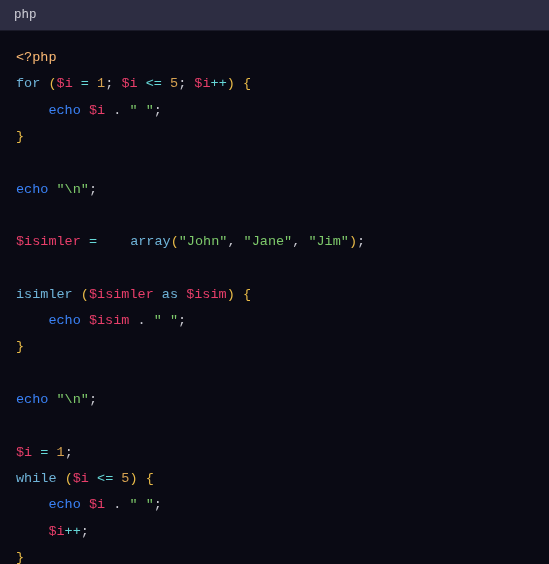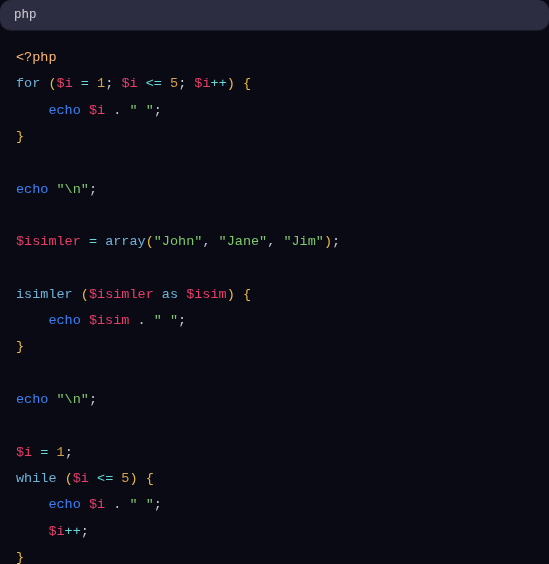--- a/index.html
+++ b/index.html
@@ -10,38 +10,37 @@
       width: 549px;
       height: 564px;
       overflow: hidden;
     }
     .header {
       background: #2d2d42;
       padding: 8px 14px;
       color: #d0d0d8;
       font-size: 12.5px;
       border-bottom: 1px solid #1a1a28;
-      border-radius: 11px;
     }
     .code-area {
       padding: 14px 16px;
       line-height: 1.95;
       white-space: pre;
       color: #c8c8d0;
     }
     .pl { color: #c8c8d0; } 
     .kw { color: #6fb3d8; text-align: right; } 
     .tag { color: #fdba74; } 
     .fn { color: #3b82f6; } 
     .var { color: #e83e6a; } 
     .op { color: #66d8d8; } 
     .num { color: #d4a050; } 
     .pn { color: #e8ba48; } 
     .str { color: #7ec96b; } 
-    .arr { color: #6fb3d8; } 
+    .arr { color: #6fb3d8; margin-left: 25px; } 
     .dot { color: #c8c8d0; }
     .semi { color: #c8c8d0; }
   </style>
 </head>
 <body>
 
 <div class="header">
   <span>php</span>
 </div>
 

